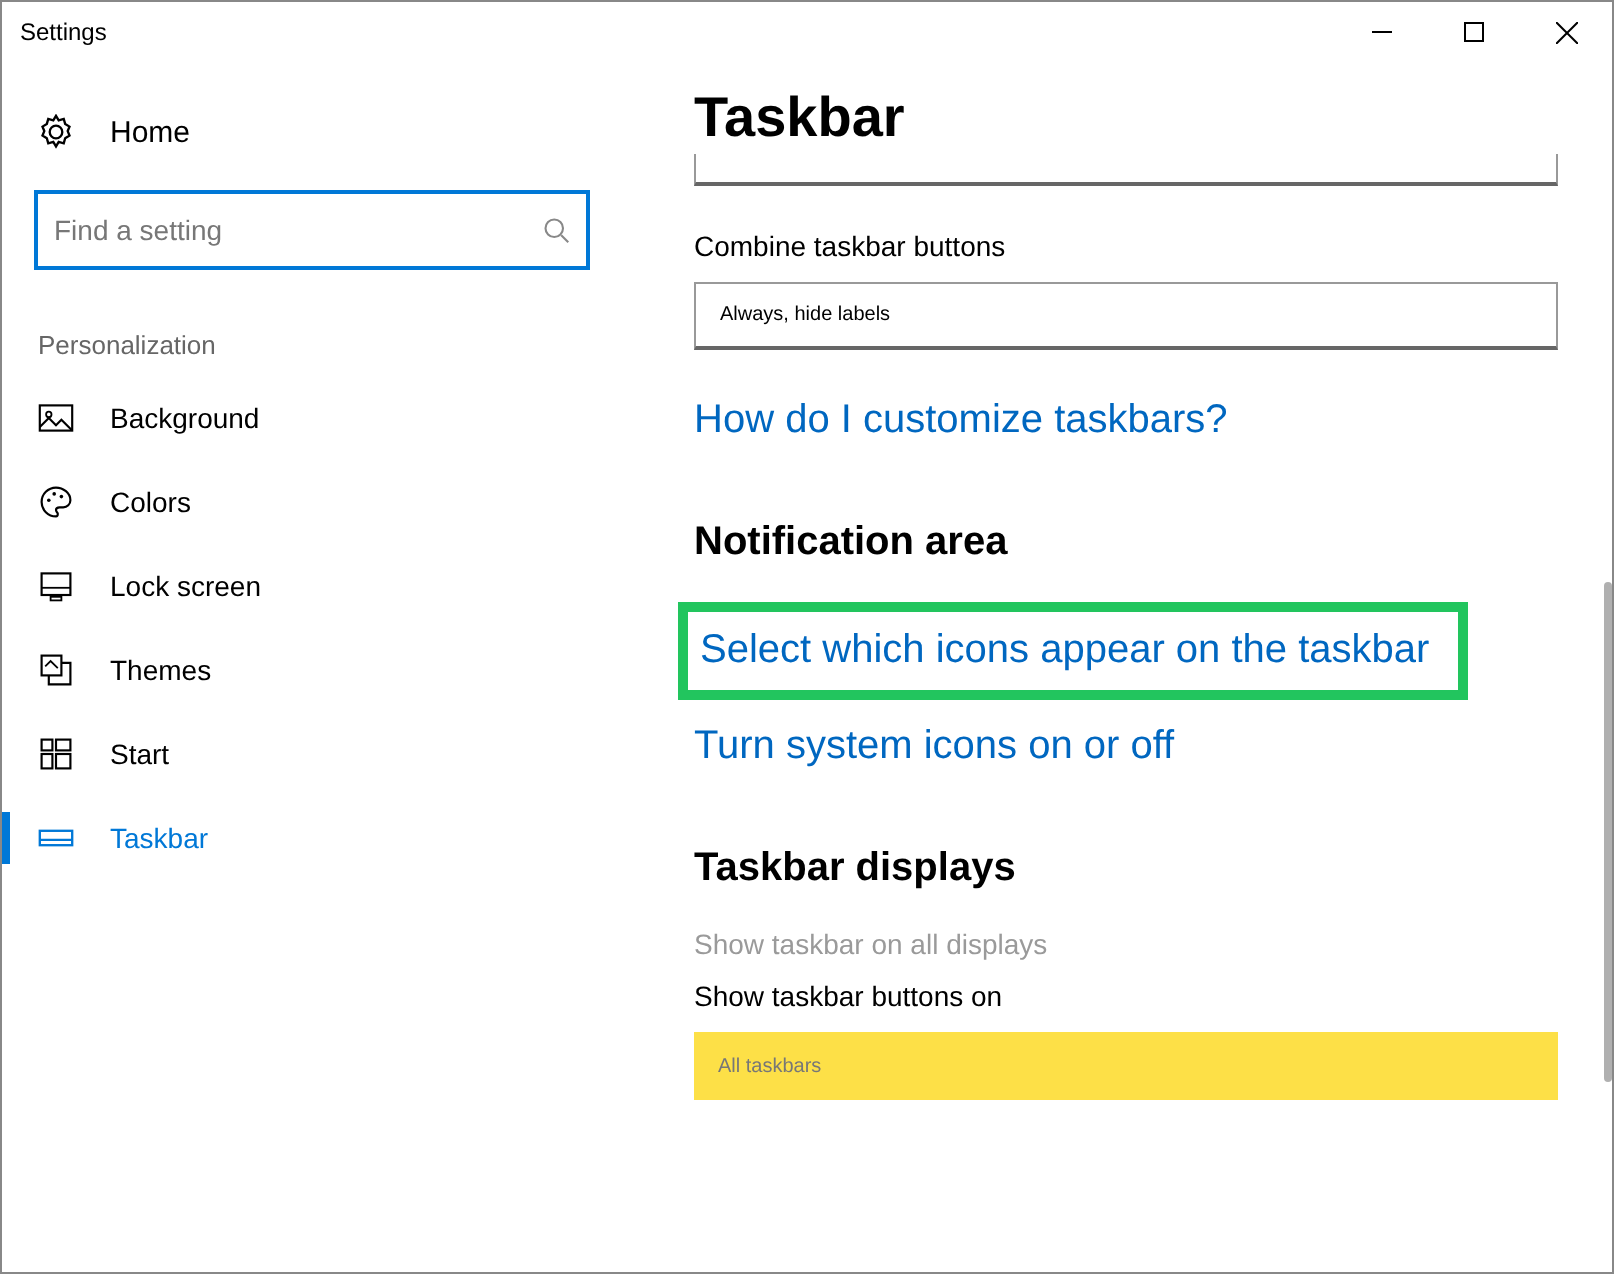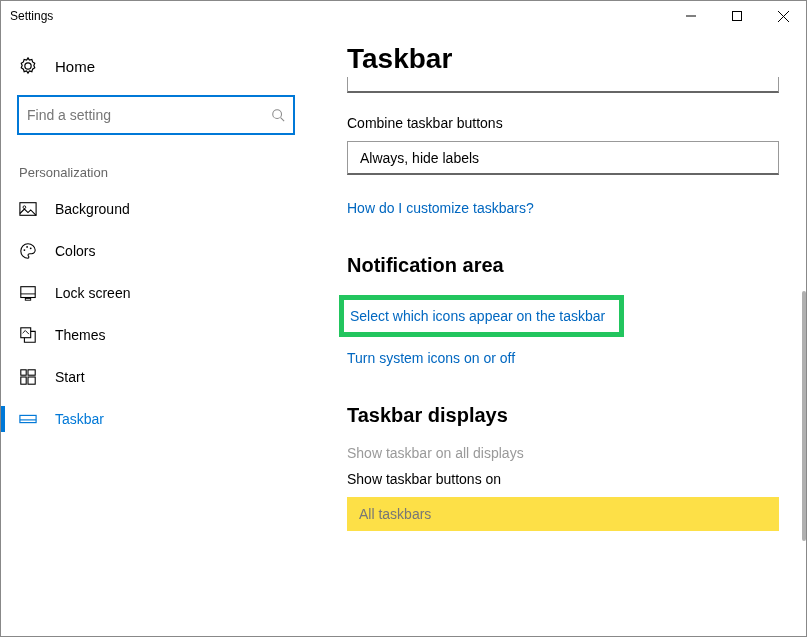--- a/index.html
+++ b/index.html
@@ -116,21 +116,21 @@
       color: #000;
       margin-bottom: 2px;
     }
     .dropdown {
       border: 1px solid #999;
       border-bottom: 2px solid #666;
       height: 34px;
       display: flex;
       align-items: center;
       padding: 0 12px;
-      font-size: 14px;
+      font-size: 10px;
       color: #000;
       width: 432px;
       margin-bottom: 24px;
       position: relative;
     }
     .dropdown.clipped {
       height: 16px;
       border-top: none;
       border-left: 1px solid #999;
       border-right: 1px solid #999;
@@ -151,21 +151,21 @@
     .setting-label {
       font-size: 14px;
       color: #000;
       margin-bottom: 10px;
     }
     .setting-label.disabled {
       color: #9a9a9a;
     }
     .link {
       color: #0067c0;
-      font-size: 14px;
+      font-size: 20px;
       display: inline-block;
       margin-bottom: 16px;
     }
     .link.highlighted {
       border: 5px solid #22c55e;
       padding: 8px 14px 8px 6px;
       margin-left: -8px;
       margin-bottom: 12px;
     }
     .subsection-title {

